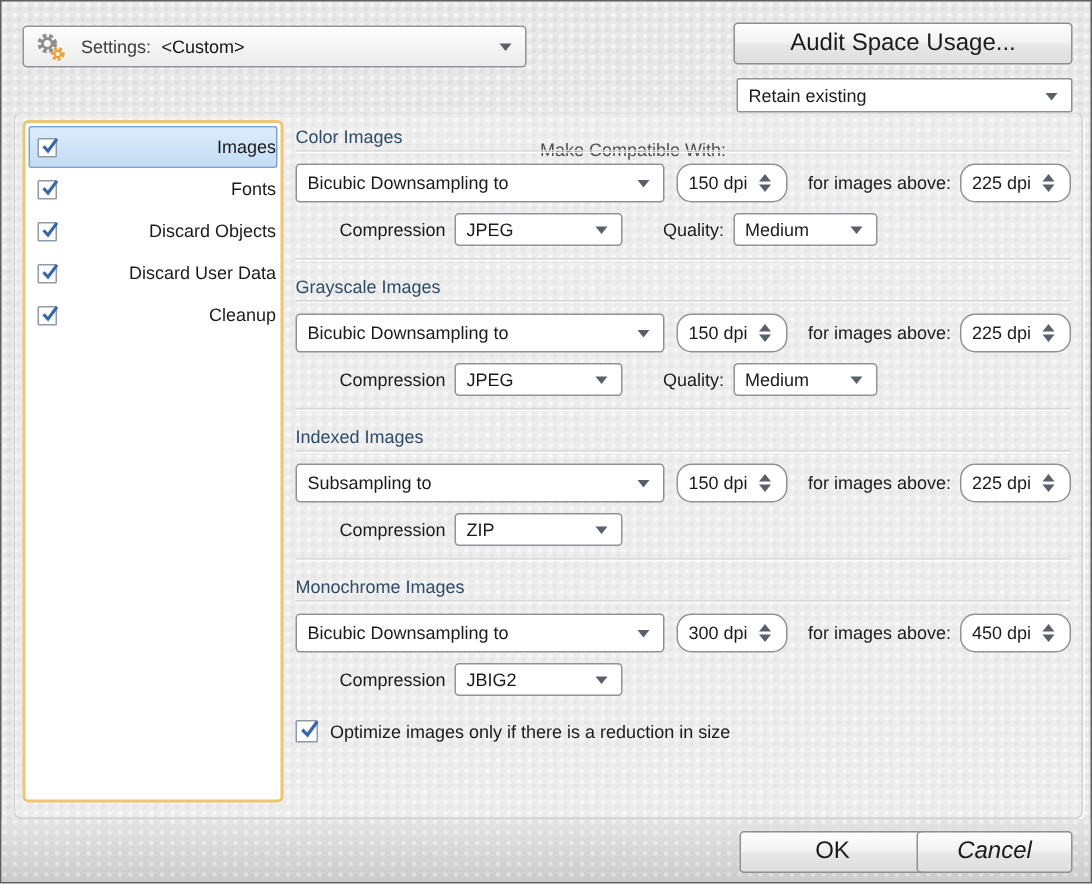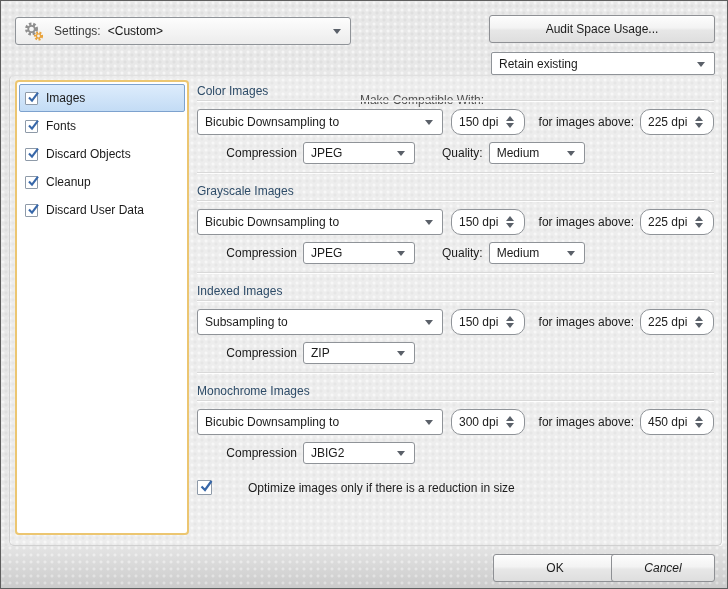--- a/index.html
+++ b/index.html
@@ -47,39 +47,39 @@
     display:flex; align-items:center; padding-left:7px; white-space:nowrap;
   }
   .spin .up,.spin .dn{position:absolute; right:10px; width:0; height:0;
     border-left:4px solid transparent; border-right:4px solid transparent;}
   .spin .up{top:6px;  border-bottom:5px solid #5a6069;}
   .spin .dn{bottom:6px; border-top:5px solid #5a6069;}
   .btn{
     position:absolute; box-sizing:border-box; border:1px solid #8e9094; border-radius:3px;
     background:linear-gradient(#fdfdfd 0%,#f3f3f3 45%,#e7e7e7 55%,#dedede 100%);
     display:flex; align-items:center; justify-content:center;
-    font-family:"Liberation Sans",sans-serif; font-size:12px; color:#1b1b1b; cursor:default;
+    font-family:"Liberation Sans",sans-serif; font-size:16px; color:#1b1b1b; cursor:default;
     box-shadow:inset 0 1px 0 rgba(255,255,255,.8);
   }
   
   .settings-combo{left:14px; top:16px; width:336px; height:28px;
     background:linear-gradient(#fdfdfd,#ececec);}
   .settings-combo .lbl{color:#3c3c3c; margin:0 7px 0 8px;}
   .settings-combo .val{color:#141414;}
   .audit-btn{left:488px; top:14px; width:226px; height:28px;}
   .version-label{position:absolute; left:16px; top:55px;}
   .compat-label{position:absolute; right:243px; top:56px;margin-top:36px;}
   .compat-combo{left:490px; top:51px; width:224px; height:23px; border-radius:2px;}
   
   .sidebar{
     position:absolute; left:14px; top:79px; width:174px; height:455px; box-sizing:border-box;
     background:#fff; border:2px solid #ecc671; border-radius:4px; padding:2px 1px;
   }
   .side-item{height:26px; display:flex; align-items:center; padding-left:5px;
-    border:1px solid transparent; border-radius:2px; margin:0 1px;}
+    border:1px solid transparent; border-radius:2px; margin:0 1px;justify-content:space-between;}
   .side-item.selected{
     background:linear-gradient(#ddecfc,#c3dcf5);
     border:1px solid #7da2ce;
   }
   .cb{position:relative; width:13px; height:13px; box-sizing:border-box; background:#fff;
     border:1px solid #8e9aa8; border-radius:1px; flex:0 0 auto;}
   .cb svg{position:absolute; left:0px; top:-3px; overflow:visible;}
   .side-item .label{margin-left:8px;}
   
   .content{position:absolute; left:196px; top:83px; width:517px;}
@@ -92,21 +92,21 @@
   .row1{margin-top:8px; height:26px; display:flex; align-items:center;}
   .row1 .combo-main{width:246px; height:26px;}
   .row1 .spin{width:74px; height:26px; margin-left:8px;border-radius:10px;}
   .row1 .above-label{margin-left:auto; margin-right:6px;}
   .row1 .spin.right{margin-left:0;}
   .row2{margin-top:7px; height:22px; display:flex; align-items:center;}
   .row2 .comp-label{width:100px; text-align:right; margin-right:6px;}
   .row2 .combo-comp{width:112px; height:22px;}
   .row2 .qual-label{margin-left:27px; margin-right:6px;}
   .row2 .combo-qual{width:96px; height:22px;}
-  .opt-row{margin-top:16px; display:flex; align-items:center;gap:28px;}
+  .opt-row{margin-top:16px; display:flex; align-items:center;}
   .opt-row .cb{width:15px; height:15px;}
   .opt-row .label{margin-left:8px;}
   
   .ok-btn{left:492px; top:553px; width:124px; height:28px;}
   .cancel-btn{left:610px; top:553px; width:104px; height:28px;font-style:italic;}
 </style>
 </head>
 <body>
 
 <div class="dialog">
@@ -165,29 +165,29 @@
           </svg>
         </span>
       <span class="label">Discard Objects</span>
     </div>
     <div class="side-item">
       <span class="cb">
           <svg width="14" height="14">
             <path d="M3 7.5 L6 10.7 L12 2.6" stroke="#3767a9" stroke-width="2.1" fill="none"></path>
           </svg>
         </span>
+      <span class="label">Discard User Data</span>
+    </div>
+    <div class="side-item">
+      <span class="cb">
+          <svg width="14" height="14">
+            <path d="M3 7.5 L6 10.7 L12 2.6" stroke="#3767a9" stroke-width="2.1" fill="none"></path>
+          </svg>
+        </span>
       <span class="label">Cleanup</span>
-    </div>
-    <div class="side-item">
-      <span class="cb">
-          <svg width="14" height="14">
-            <path d="M3 7.5 L6 10.7 L12 2.6" stroke="#3767a9" stroke-width="2.1" fill="none"></path>
-          </svg>
-        </span>
-      <span class="label">Discard User Data</span>
     </div>
   </div>
 
   <div class="content">
 
     <div class="section">
       <div class="sec-title">Color Images</div>
       <div class="row1">
         <div class="combo inflow combo-main">
           <span>Bicubic Downsampling to</span>

